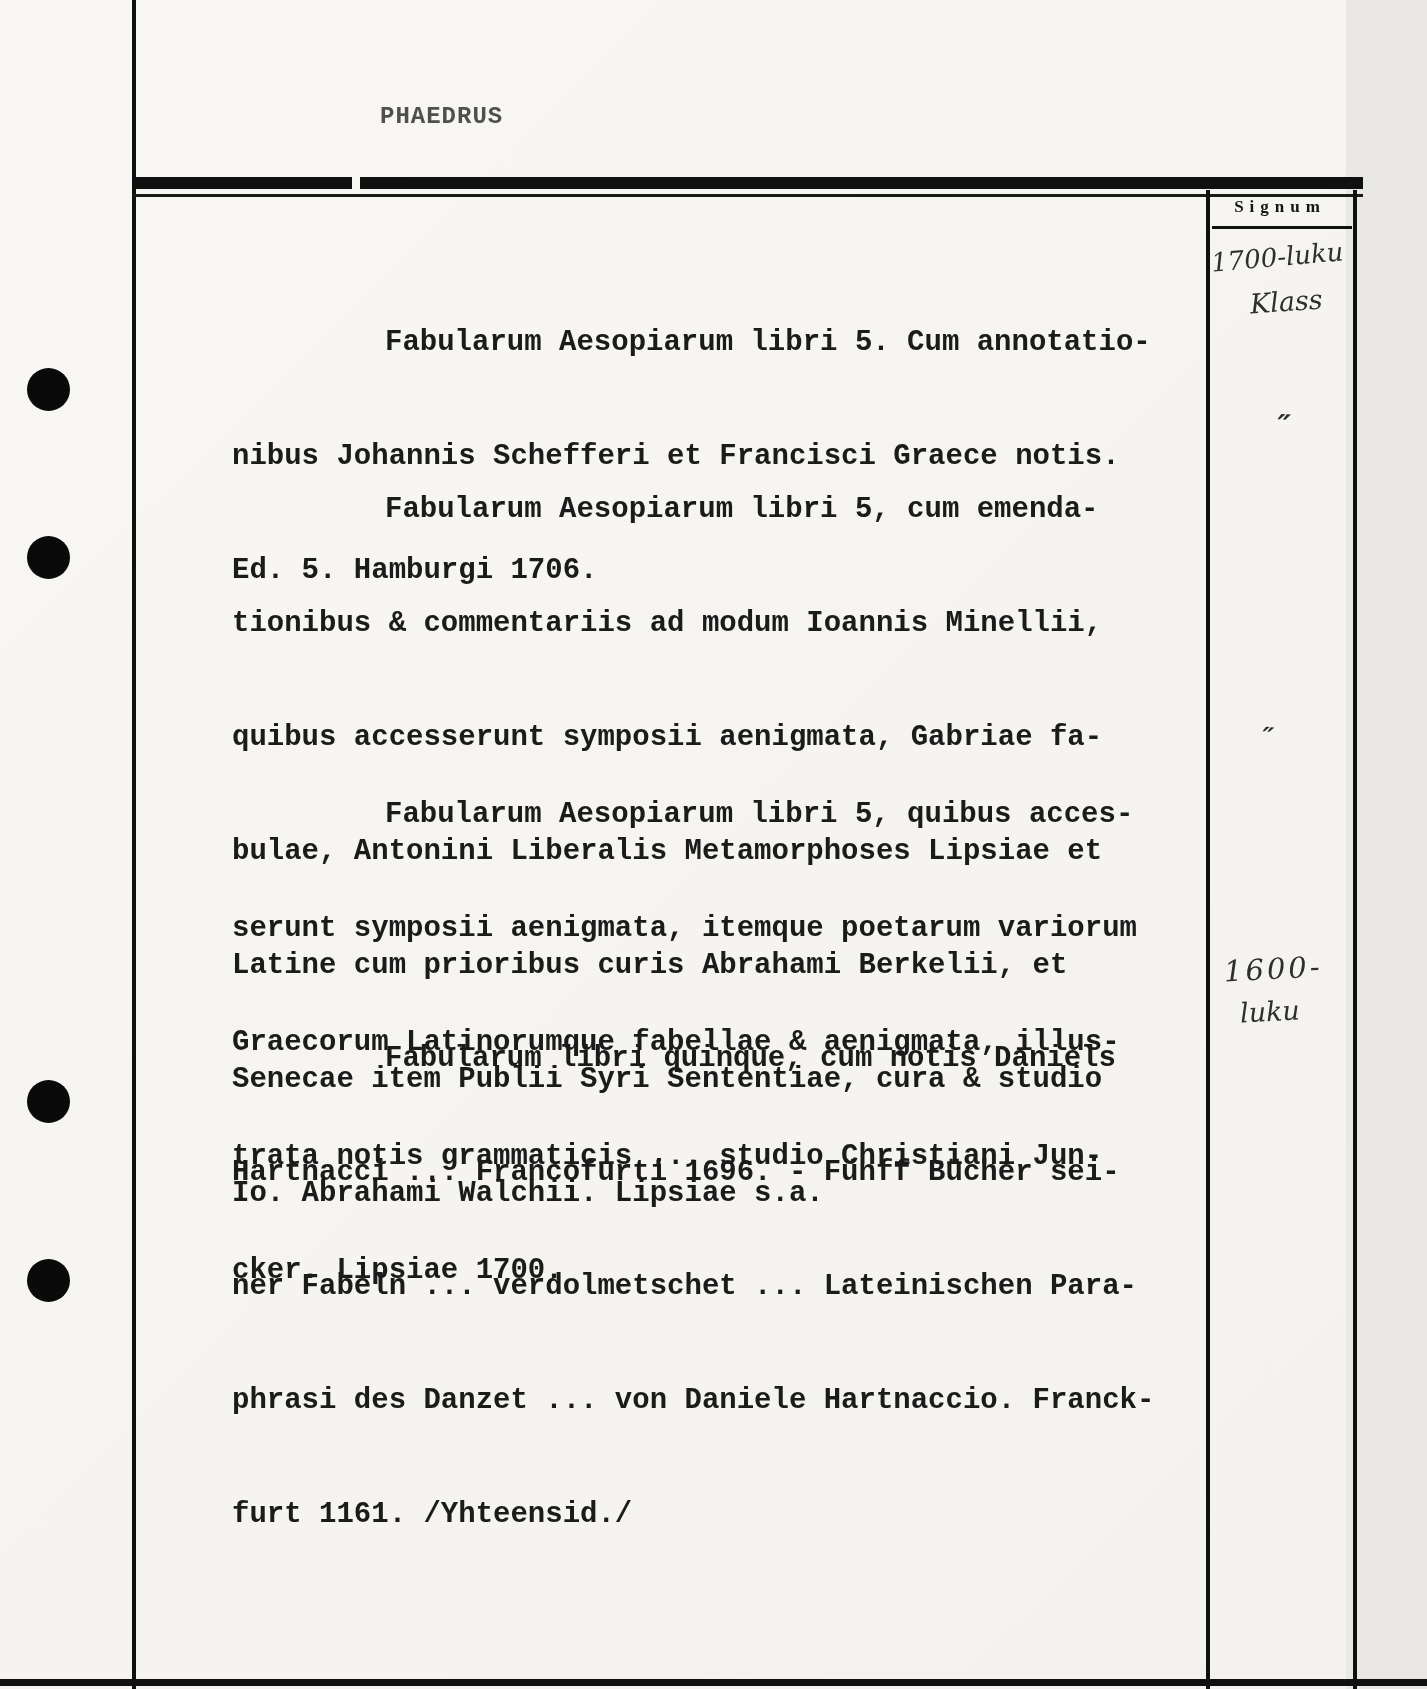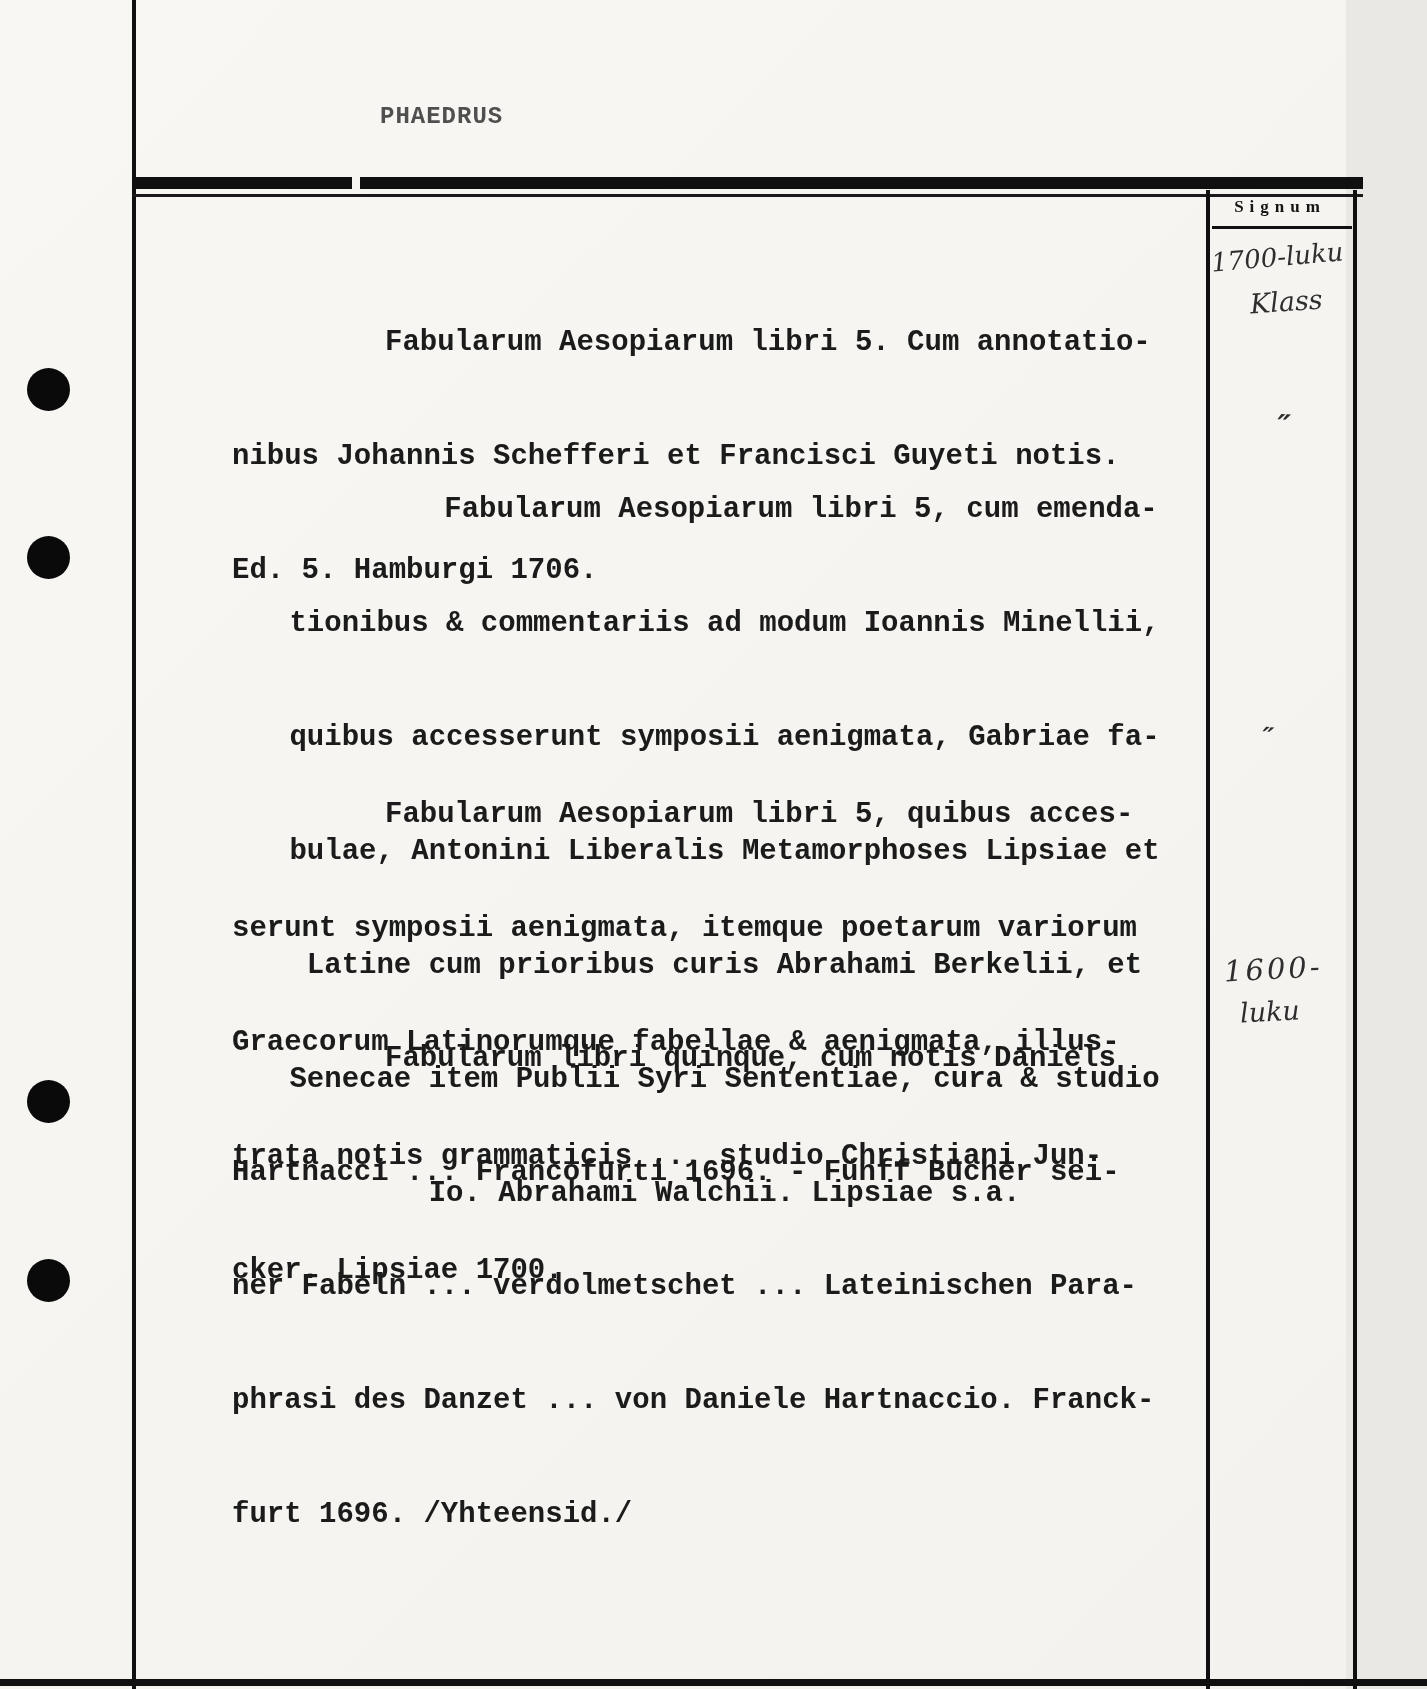--- a/index.html
+++ b/index.html
@@ -43,21 +43,21 @@
     font-family:"Liberation Serif","DejaVu Serif",serif;
     font-size:17px;font-weight:700;letter-spacing:6px;color:#151515;
     white-space:nowrap;
   }
   .entry{
     position:absolute;left:232px;width:985px;
     font-family:"Liberation Mono","DejaVu Sans Mono",monospace;
     font-size:29px;font-weight:700;line-height:38px;color:#1b1b1b;
     white-space:pre;
   }
-  #entry-1{top:248px;} #entry-2{top:415px;text-align:center;} #entry-3{top:720px;} #entry-4{top:964px;}
+  #entry-1{top:248px;} #entry-2{top:415px;} #entry-3{top:720px;} #entry-4{top:964px;}
   .tline{height:38px;}
   .tline.first{padding-left:153px;font-family:Liberation Mono, monospace;}
   
   .hw{
     position:absolute;
     font-family:"DejaVu Serif","Liberation Serif",serif;
     font-style:italic;color:#2e2e2e;white-space:nowrap;
   }
   #hw-1700{left:1211px;top:242px;font-size:26px;transform:rotate(-5deg);}
   #hw-klass{left:1250px;top:286px;font-size:27px;transform:rotate(-4deg);}
@@ -84,21 +84,21 @@
   <div class="hline" id="rule-thin"></div>
   <div class="vline" id="signum-left"></div>
   <div class="vline" id="signum-right"></div>
   <div class="hline" id="signum-underline"></div>
   <div class="hline" id="bottom-border"></div>
 
   <div id="signum-header">Signum</div>
 
   <div class="entry" id="entry-1">
     <div class="tline first">Fabularum Aesopiarum libri 5. Cum annotatio-</div>
-    <div class="tline">nibus Johannis Schefferi et Francisci Guyeti notis.</div>
+    <div class="tline">nibus Johannis Schefferi et Francisci Graece notis.</div>
     <div class="tline">Ed. 5. Hamburgi 1706.</div>
   </div>
 
   <div class="entry" id="entry-2">
     <div class="tline first">Fabularum Aesopiarum libri 5, cum emenda-</div>
     <div class="tline">tionibus &amp; commentariis ad modum Ioannis Minellii,</div>
     <div class="tline">quibus accesserunt symposii aenigmata, Gabriae fa-</div>
     <div class="tline">bulae, Antonini Liberalis Metamorphoses Lipsiae et</div>
     <div class="tline">Latine cum prioribus curis Abrahami Berkelii, et</div>
     <div class="tline">Senecae item Publii Syri Sententiae, cura &amp; studio</div>
@@ -111,21 +111,21 @@
     <div class="tline">Graecorum Latinorumque fabellae &amp; aenigmata, illus-</div>
     <div class="tline">trata notis grammaticis ... studio Christiani Jun-</div>
     <div class="tline">cker. Lipsiae 1700.</div>
   </div>
 
   <div class="entry" id="entry-4">
     <div class="tline first">Fabularum libri quinque, cum notis Daniels</div>
     <div class="tline">Hartnacci ... Francofurti 1696. - Fünff Bücher sei-</div>
     <div class="tline">ner Fabeln ... verdolmetschet ... Lateinischen Para-</div>
     <div class="tline">phrasi des Danzet ... von Daniele Hartnaccio. Franck-</div>
-    <div class="tline">furt 1696. /Yhteensid./</div>
+    <div class="tline">furt 1161. /Yhteensid./</div>
   </div>
 
   <div class="hw" id="hw-1700">1700-luku</div>
   <div class="hw" id="hw-klass">Klass</div>
   <div class="hw" id="hw-ditto-2">″</div>
   <div class="hw" id="hw-ditto-3">″</div>
   <div class="hw" id="hw-1600">1600-</div>
   <div class="hw" id="hw-luku">luku</div>
 
 </div>

